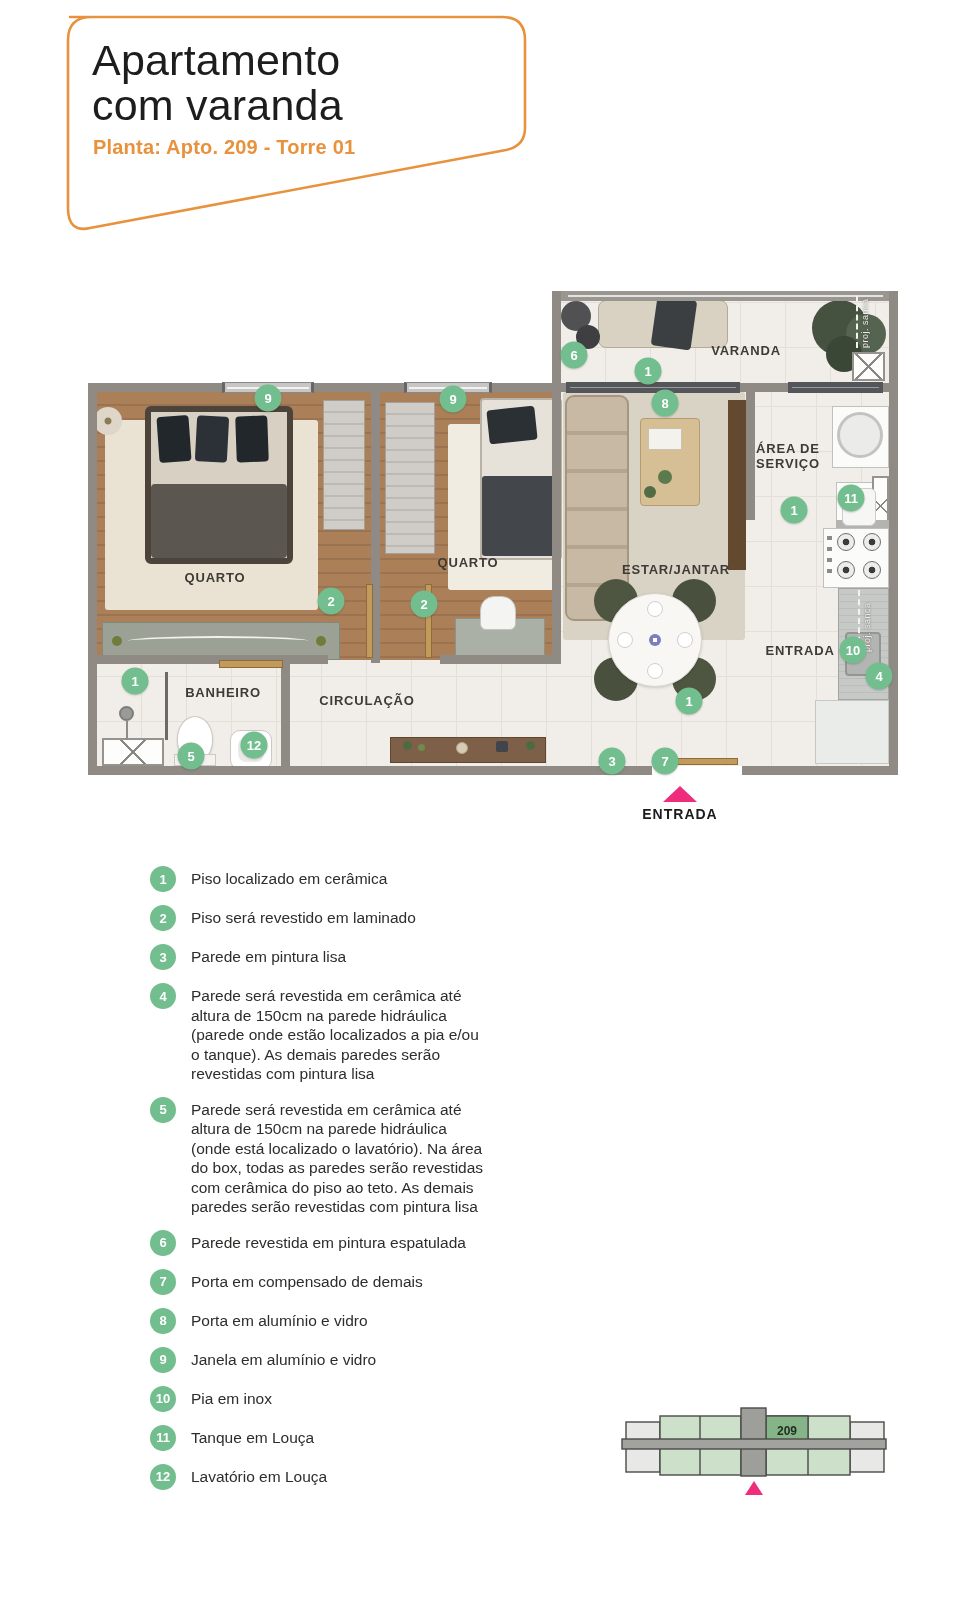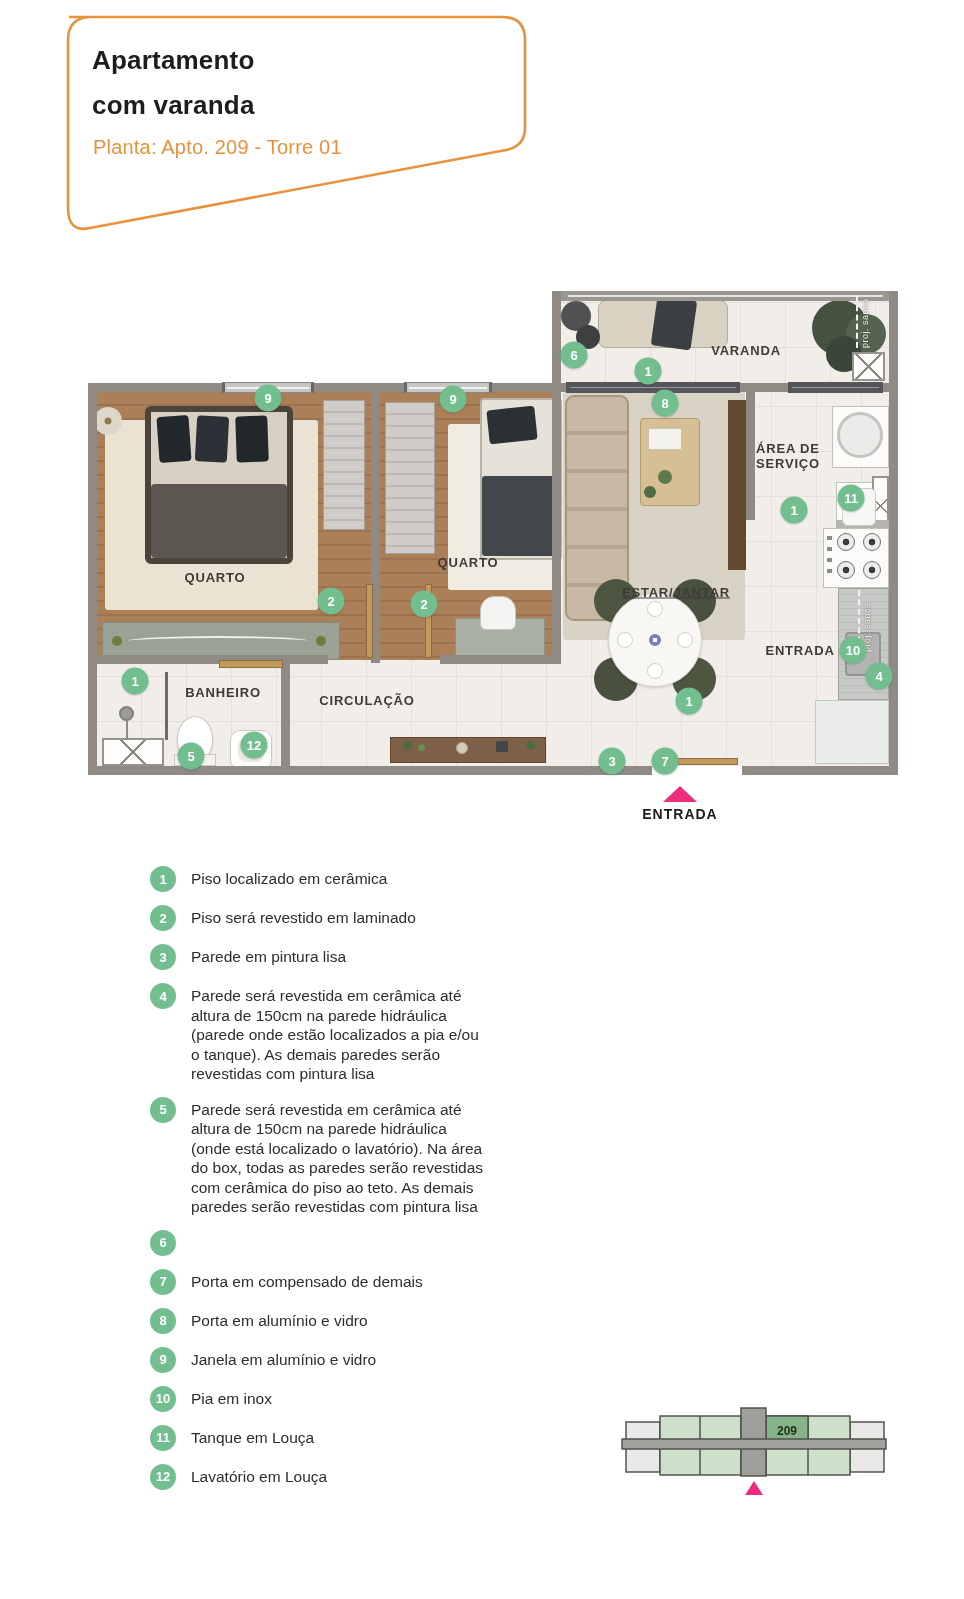--- a/index.html
+++ b/index.html
@@ -2,23 +2,23 @@
 <html><head>
 <meta charset="utf-8">
 <style>
   html,body{margin:0;padding:0;background:#ffffff;}
   .page{position:relative;width:964px;height:1599px;background:#ffffff;
         font-family:"Liberation Sans",sans-serif;overflow:hidden;}
 
   
   .card{position:absolute;left:40px;top:8px;width:500px;height:240px;}
   .card svg{position:absolute;left:0;top:0;}
-  .card-title{position:absolute;left:52px;top:30px;font-size:26px;line-height:45px;
-              font-weight:bold;color:#1d1d1d;letter-spacing:.2px;}
-  .card-sub{position:absolute;left:53px;top:128px;font-size:20px;color:#e8923d;font-weight:normal;letter-spacing:.2px;}
+  .card-title{position:absolute;left:52px;top:30px;font-size:43px;line-height:45px;
+              font-weight:normal;color:#1d1d1d;letter-spacing:.2px;}
+  .card-sub{position:absolute;left:53px;top:128px;font-size:20px;color:#e8923d;font-weight:bold;letter-spacing:.2px;}
 
   
   #plan{position:absolute;left:88px;top:288px;width:810px;height:490px;}
   #plan *{position:absolute;box-sizing:border-box;}
 
   .tile{background:
         repeating-linear-gradient(0deg,transparent 0 44px,#e4dfd9 44px 45px),
         repeating-linear-gradient(90deg,transparent 0 44px,#e4dfd9 44px 45px),
         #f1eeea;}
   .wood{background:repeating-linear-gradient(180deg,#ab8059 0 12px,#9c7350 12px 14px);}
@@ -200,21 +200,21 @@
 
     <div class="entry-tri" style="left:575px;top:498px;"></div>
     <div class="entry-label" style="left:592px;top:518px;">ENTRADA</div>
 
     <div id="room-labels" style="left:0;top:0;width:0;height:0;">
         <div class="room-label" style="left: 658px; top: 62px;">VARANDA</div>
         <div class="room-label" style="left: 700px; top: 168px; text-align: left;">ÁREA DE
 SERVIÇO</div>
         <div class="room-label" style="left: 127px; top: 289px;">QUARTO</div>
         <div class="room-label" style="left: 380px; top: 274px;">QUARTO</div>
-        <div class="room-label" style="left: 588px; top: 304px; text-decoration: underline;">ESTAR/JANTAR</div>
+        <div class="room-label" style="left: 588px; top: 281px;">ESTAR/JANTAR</div>
         <div class="room-label" style="left: 712px; top: 362px;">ENTRADA</div>
         <div class="room-label" style="left: 135px; top: 404px;">BANHEIRO</div>
         <div class="room-label" style="left: 279px; top: 412px;">CIRCULAÇÃO</div>
       </div>
     <div id="plan-markers" style="left:0;top:0;width:0;height:0;">
         <div class="marker" style="left: 180px; top: 110px;">9</div>
         <div class="marker" style="left: 365px; top: 111px;">9</div>
         <div class="marker" style="left: 486px; top: 67px;">6</div>
         <div class="marker" style="left: 560px; top: 83px;">1</div>
         <div class="marker" style="left: 577px; top: 115px;">8</div>
@@ -249,20 +249,21 @@
       <div class="lrow">
         <div class="lnum">4</div>
         <div class="ltext">Parede será revestida em cerâmica até altura de 150cm na parede hidráulica (parede onde estão localizados a pia e/ou o tanque). As demais paredes serão revestidas com pintura lisa</div>
       </div>
       <div class="lrow">
         <div class="lnum">5</div>
         <div class="ltext">Parede será revestida em cerâmica até altura de 150cm na parede hidráulica (onde está localizado o lavatório). Na área do box, todas as paredes serão revestidas com cerâmica do piso ao teto. As demais paredes serão revestidas com pintura lisa</div>
       </div>
       <div class="lrow">
         <div class="lnum">6</div>
+        <div class="ltext">Parede revestida em pintura espatulada</div>
       </div>
       <div class="lrow">
         <div class="lnum">7</div>
         <div class="ltext">Porta em compensado de demais</div>
       </div>
       <div class="lrow">
         <div class="lnum">8</div>
         <div class="ltext">Porta em alumínio e vidro</div>
       </div>
       <div class="lrow">

